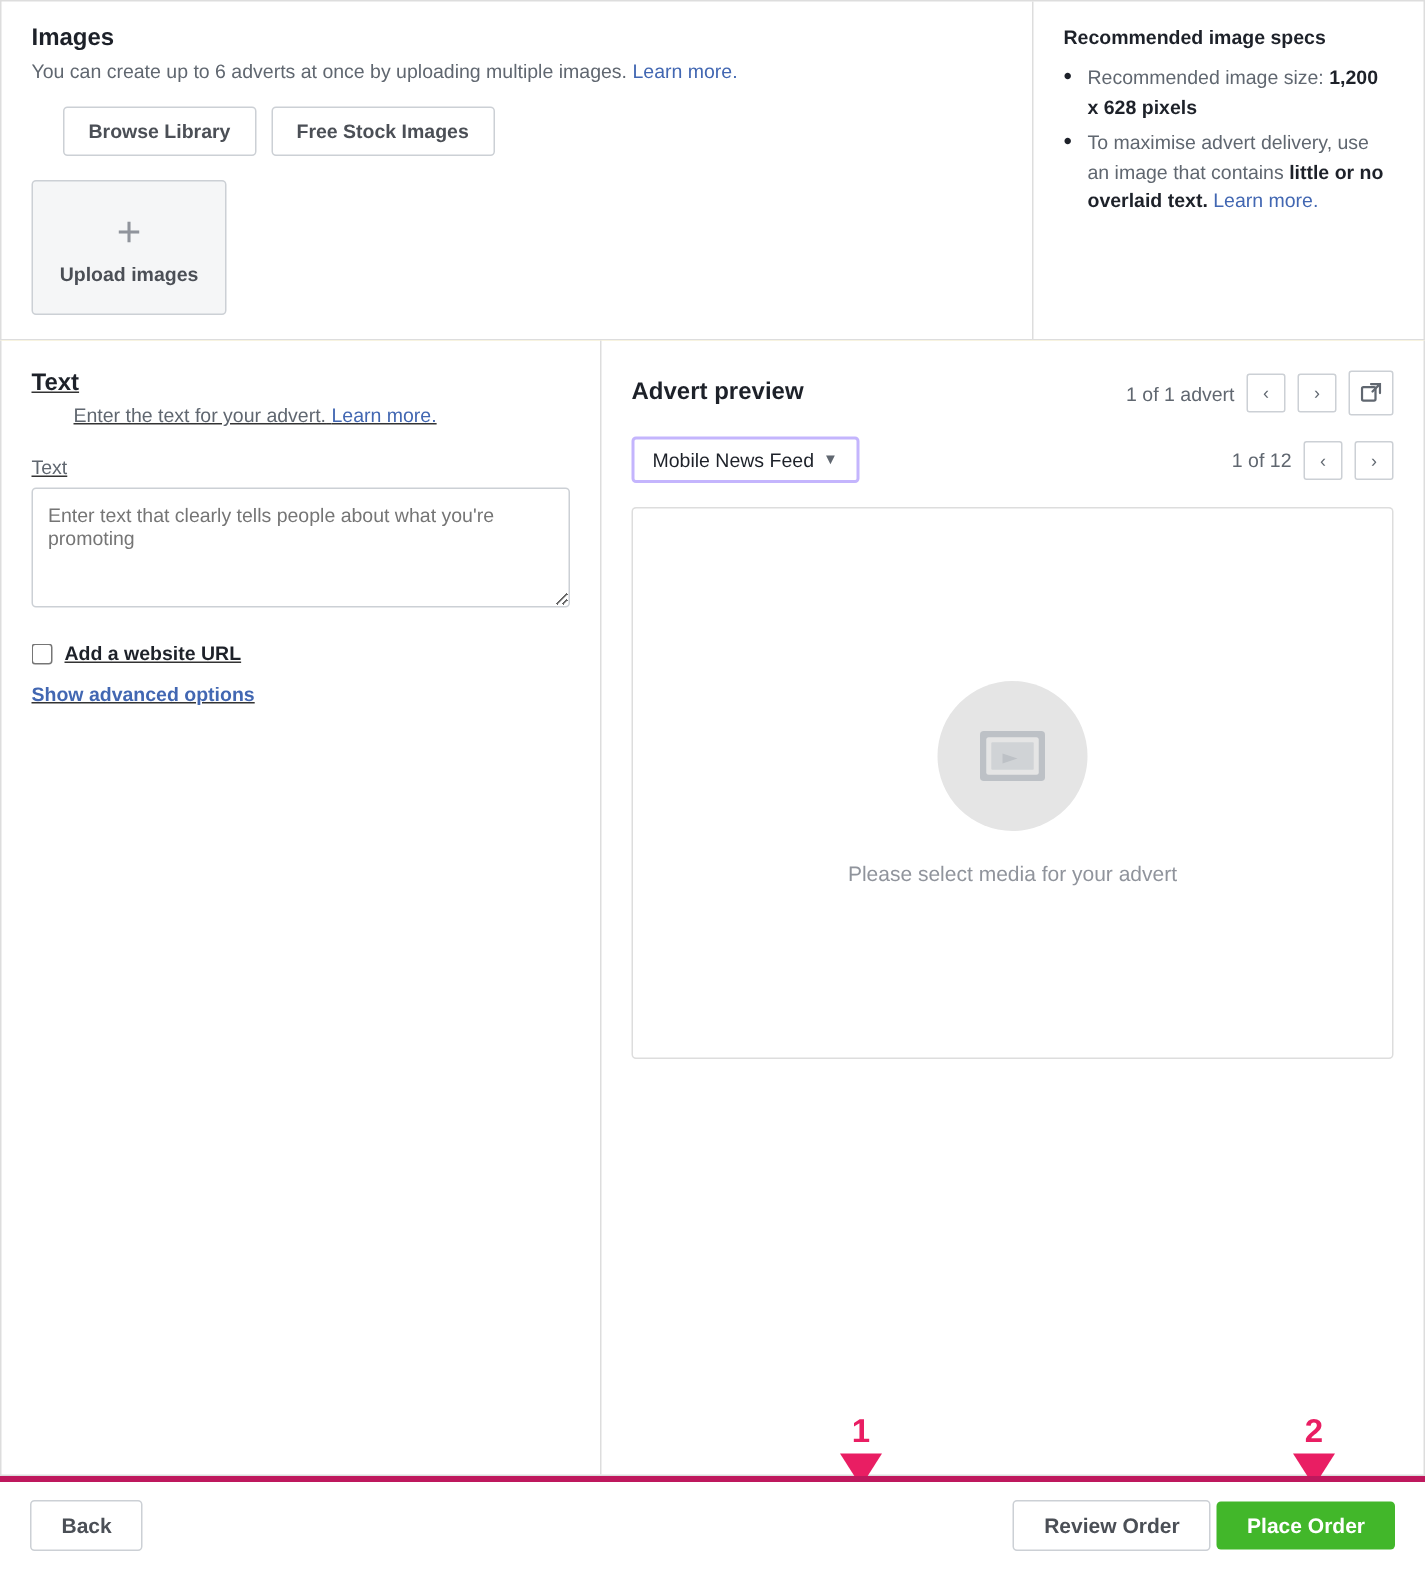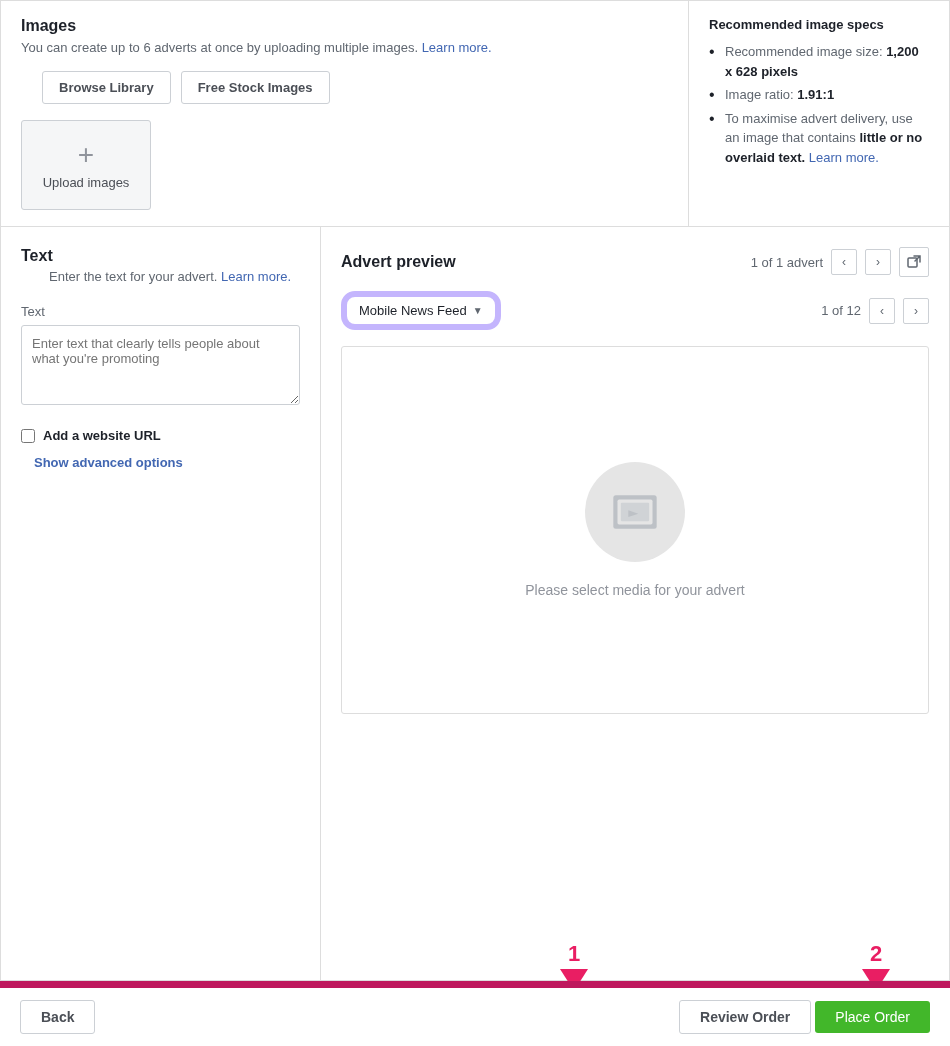--- a/index.html
+++ b/index.html
@@ -14,73 +14,73 @@
 
     .section-title { font-size: 16px; font-weight: 700; color: #1d2129; margin-bottom: 4px; }
     .section-desc { font-size: 13px; color: #606770; line-height: 1.4; margin-bottom: 14px; }
     .section-desc a { color: #4267b2; text-decoration: none; }
 
     .button-row { display: flex; gap: 10px; margin-bottom: 16px; padding-left: 21px; }
     .btn-outline { border: 1px solid #ccd0d5; background: #fff; padding: 8px 16px; font-size: 13px; font-weight: 600; color: #4b4f56; border-radius: 3px; cursor: pointer; }
 
     .upload-box { display: inline-flex; flex-direction: column; align-items: center; justify-content: center; width: 130px; height: 90px; border: 1px solid #ccd0d5; background: #f5f6f7; border-radius: 3px; cursor: pointer; }
     .upload-plus { font-size: 28px; color: #90949c; line-height: 1; margin-bottom: 6px; }
-    .upload-label { font-size: 13px; font-weight: 400; color: #4b4f56; }
+    .upload-label { font-size: 13px; font-weight: 700; color: #4b4f56; }
 
     .rec-title { font-size: 13px; font-weight: 700; color: #1d2129; margin-bottom: 10px; }
     .rec-list { list-style: none; padding: 0; }
     .rec-list li { font-size: 13px; color: #606770; line-height: 1.5; padding-left: 16px; position: relative; margin-bottom: 4px; }
     .rec-list li::before { content: '•'; position: absolute; left: 0; color: #1d2129; font-size: 16px; line-height: 1.2; }
     .rec-list li strong { color: #1d2129; }
     .rec-list li a { color: #4267b2; text-decoration: none; }
 
     
     .main-content { display: flex; flex: 1; background: #fff; border: 1px solid #ddd; border-top: none; min-height: 680px; }
 
     
-    .text-section { width: 320px; padding: 20px; border-right: 1px solid #ddd; }
+    .text-section { width: 400px; padding: 20px; border-right: 1px solid #ddd; text-decoration: underline; }
     .text-section-title { font-size: 16px; font-weight: 700; color: #1d2129; margin-bottom: 4px; }
     .text-section-desc { font-size: 13px; color: #606770; margin-bottom: 20px; margin-left: 28px; }
     .text-section-desc a { color: #4267b2; text-decoration: none; }
 
     .field-label { font-size: 13px; color: #606770; margin-bottom: 6px; }
     .text-textarea { width: 100%; height: 80px; border: 1px solid #ccd0d5; border-radius: 3px; padding: 10px; font-size: 13px; color: #90949c; resize: vertical; outline: none; font-family: inherit; }
 
     .checkbox-row { display: flex; align-items: center; gap: 8px; margin-top: 20px; margin-bottom: 12px; }
     .checkbox-row input[type="checkbox"] { width: 14px; height: 14px; cursor: pointer; }
     .checkbox-row label { font-size: 13px; font-weight: 600; color: #1d2129; cursor: pointer; }
 
-    .show-advanced { color: #4267b2; font-size: 13px; font-weight: 600; text-decoration: none; cursor: pointer; display: block; margin-left: 13px; }
+    .show-advanced { color: #4267b2; font-size: 13px; font-weight: 600; text-decoration: none; cursor: pointer; display: block; }
 
     
     .preview-section { flex: 1; padding: 20px; }
     .preview-header { display: flex; justify-content: space-between; align-items: center; margin-bottom: 14px; }
     .preview-title { font-size: 16px; font-weight: 700; color: #1d2129; }
     .preview-nav { display: flex; align-items: center; gap: 8px; }
     .preview-counter { font-size: 13px; color: #606770; }
     .nav-btn { border: 1px solid #ccd0d5; background: #fff; width: 26px; height: 26px; display: flex; align-items: center; justify-content: center; cursor: pointer; font-size: 12px; color: #606770; border-radius: 2px; }
     .external-icon { border: 1px solid #ccd0d5; background: #fff; width: 30px; height: 30px; display: flex; align-items: center; justify-content: center; cursor: pointer; border-radius: 2px; color: #606770; font-size: 14px; }
 
     .preview-toolbar { display: flex; justify-content: space-between; align-items: center; margin-bottom: 16px; }
-    .dropdown-btn { border: 6px solid #c4b5fd; background: #fff; padding: 6px 12px; font-size: 13px; color: #1d2129; border-radius: 14px; cursor: pointer; display: flex; align-items: center; gap: 6px; }
+    .dropdown-btn { border: 2px solid #c4b5fd; background: #fff; padding: 6px 12px; font-size: 13px; color: #1d2129; border-radius: 3px; cursor: pointer; display: flex; align-items: center; gap: 6px; }
     .dropdown-arrow { font-size: 10px; color: #606770; }
 
     .preview-page-nav { display: flex; align-items: center; gap: 8px; }
     .preview-page-counter { font-size: 13px; color: #606770; }
 
     .preview-area { display: flex; flex-direction: column; align-items: center; justify-content: center; height: 368px; border: 1px solid #ddd; border-radius: 3px; background: #fff; }
     .media-icon { width: 100px; height: 100px; border-radius: 50%; background: #e5e5e5; display: flex; align-items: center; justify-content: center; margin-bottom: 20px; }
     .media-placeholder-text { font-size: 14px; color: #90949c; text-align: center; }
 
     
-    .footer { display: flex; justify-content: space-between; align-items: center; padding: 12px 20px; background: #fff; border-top: 7px solid #be185d; position: relative; }
+    .footer { display: flex; justify-content: space-between; align-items: center; padding: 12px 20px; background: #fff; border-top: 4px solid #be185d; position: relative; }
     .btn-back { border: 1px solid #ccd0d5; background: #fff; padding: 8px 20px; font-size: 14px; font-weight: 600; color: #4b4f56; border-radius: 3px; cursor: pointer; }
     .footer-right { display: flex; gap: 4px; align-items: center; }
     .btn-review { border: 1px solid #ccd0d5; background: #fff; padding: 8px 20px; font-size: 14px; font-weight: 600; color: #4b4f56; border-radius: 3px; cursor: pointer; }
-    .btn-place { border: none; background: #42b72a; padding: 8px 20px; font-size: 14px; font-weight: 400; color: #fff; border-radius: 3px; cursor: pointer; }
+    .btn-place { border: none; background: #42b72a; padding: 8px 20px; font-size: 14px; font-weight: 700; color: #fff; border-radius: 3px; cursor: pointer; }
 
     
     .annotation-wrapper { position: relative; }
     .arrow-annotation { position: absolute; bottom: 55px; display: flex; flex-direction: column; align-items: center; }
     .annotation-1 { left: 560px; }
     .annotation-2 { right: 60px; }
     .annotation-num { font-size: 22px; font-weight: 700; color: #e91e63; line-height: 1; margin-bottom: 4px; }
     .arrow-down { width: 0; height: 0; border-left: 14px solid transparent; border-right: 14px solid transparent; border-top: 22px solid #e91e63; }
 
     
@@ -105,23 +105,20 @@
       <div class="upload-box">
         <span class="upload-plus">+</span>
         <span class="upload-label">Upload images</span>
       </div>
     </div>
     <div class="images-right">
       <div class="rec-title">Recommended image specs</div>
       <ul class="rec-list">
         <li>
           <span>Recommended image size: </span><strong>1,200 x 628 pixels</strong>
-        </li>
-        <li>
-          <span>Image ratio: </span><strong>1.91:1</strong>
         </li>
         <li>
           <span>To maximise advert delivery, use an image that contains </span><strong>little or no overlaid text.</strong><span> </span><a href="#">Learn more.</a>
         </li>
       </ul>
     </div>
   </div>
 
   <div class="main-content">
 

